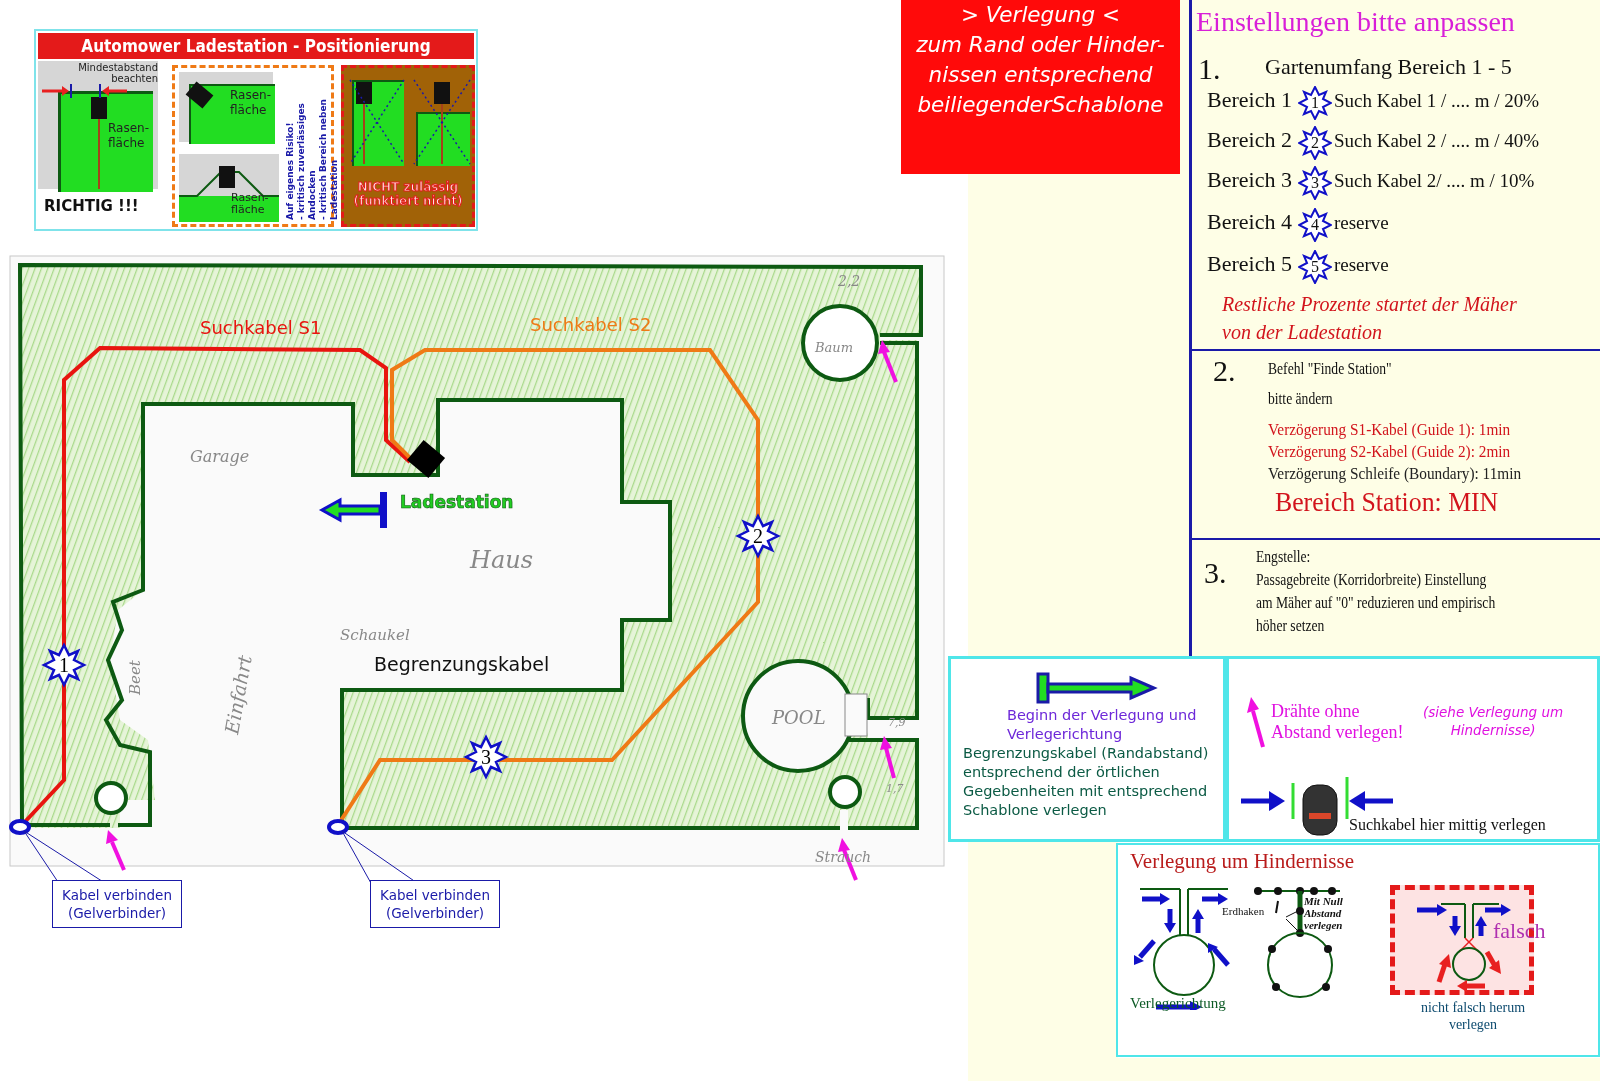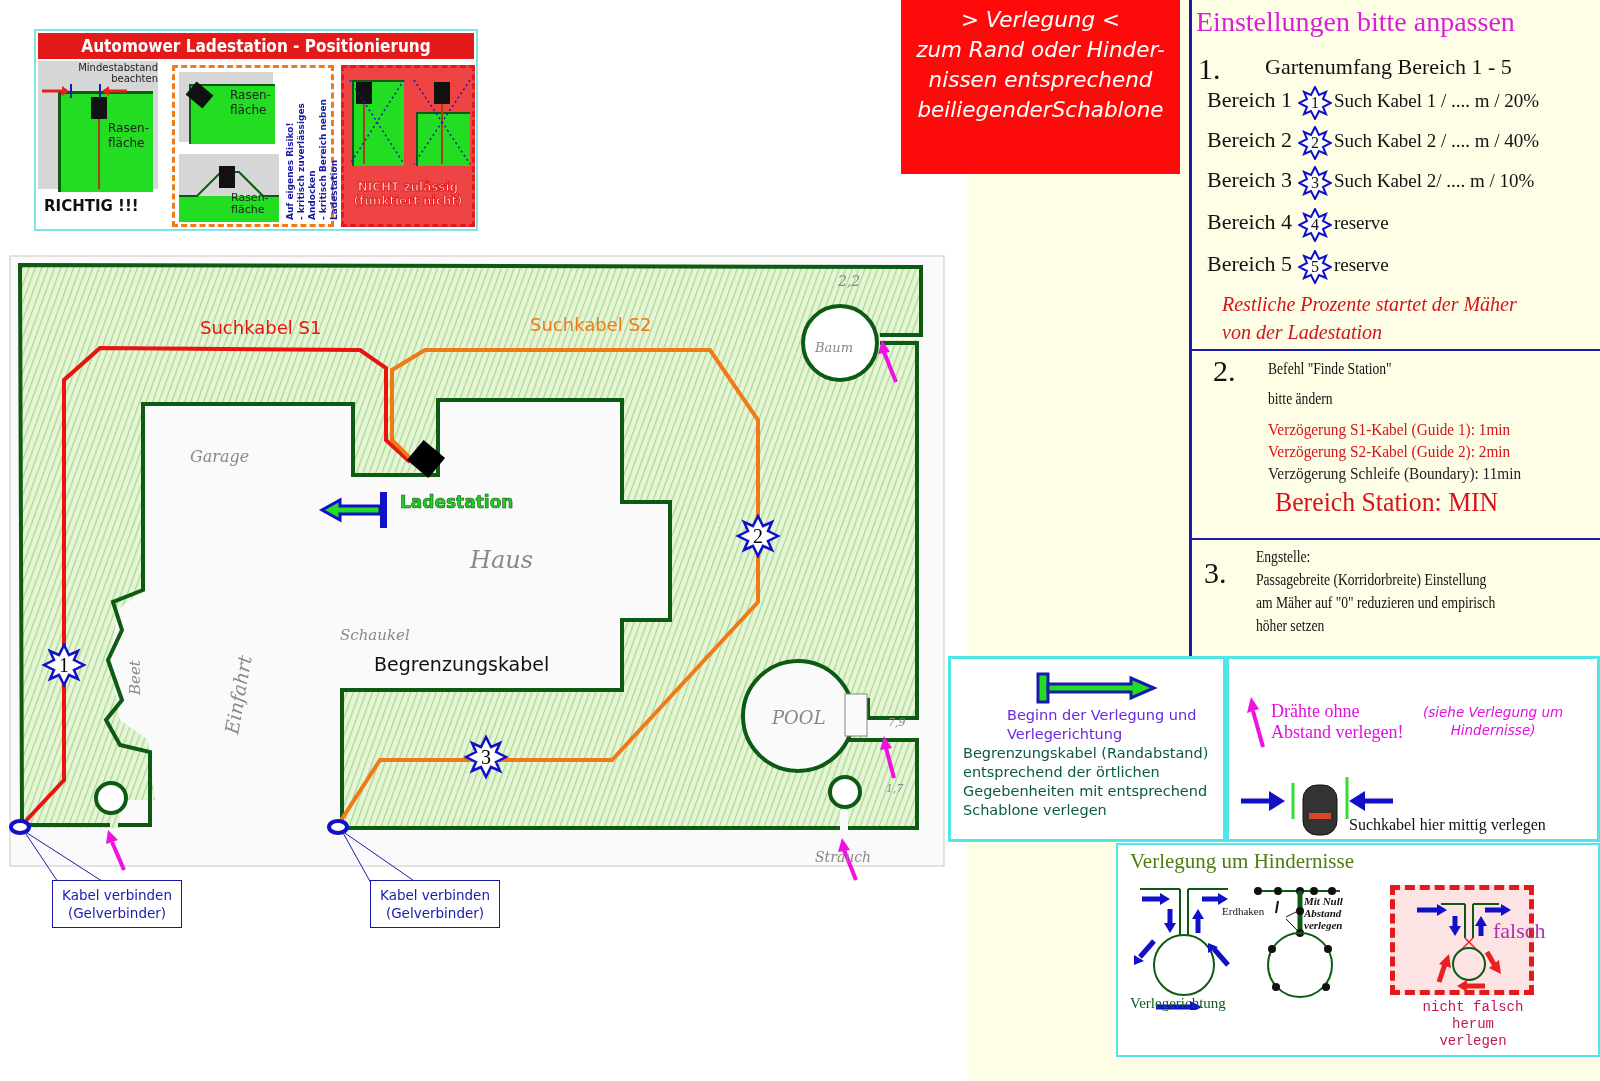--- a/index.html
+++ b/index.html
@@ -7,21 +7,21 @@
   .abs { position: absolute; }
   .cream { background: #fefee6; }
   .serif { font-family: "Liberation Serif", "DejaVu Serif", serif; }
   .sans { font-family: "DejaVu Sans", sans-serif; }
 
   
   #pos-panel { left: 34px; top: 29px; width: 444px; height: 202px; border: 2px solid #7fe3ea; background: #fff; box-sizing: border-box; }
   #pos-title { left: 2px; top: 2px; width: 436px; height: 26px; background: #e41a1a; color: #fff; font-weight: bold; font-size: 17px; line-height: 26px; text-align: center; font-family: "DejaVu Sans Condensed", "DejaVu Sans", sans-serif; }
 
   
-  #verlegung-box { left: 901px; top: 0; width: 279px; height: 174px; background: #ff0a0a; color: #fff; font-style: italic; font-size: 21.5px; line-height: 30px; text-align: center; padding-top: 5px; box-sizing: border-box; }
+  #verlegung-box { left: 901px; top: 0; width: 279px; height: 174px; background: #ff0a0a; color: #fff; font-style: italic; font-size: 21.5px; line-height: 30px; text-align: center; box-sizing: border-box; }
   #settings-divider-v { left: 1189px; top: 0; width: 3px; height: 660px; background: #1a1aa8; }
   .hline { height: 2px; background: #1a1aa8; }
   .settings-title { color: #d81fd8; font-size: 28px; }
   .row-label { font-size: 22px; color: #111; }
   .row-desc { font-size: 19px; color: #111; }
   .red-italic { color: #d2141c; font-style: italic; font-size: 20px; }
 
   .legend-box { border: 3px solid #4fe6e9; background: #fff; box-sizing: border-box; }
 </style>
 </head>
@@ -72,21 +72,21 @@
       <div>Rasen-</div>
       <div>fläche</div>
     </div>
     <div class="abs sans" style="left:110px;top:152px;width:150px;transform:rotate(-90deg);transform-origin:0 0;font-size:9px;line-height:11px;color:#1a1aa8;font-weight:bold;">
       <div>Auf eigenes Risiko!</div>
       <div>- kritisch zuverlässiges Andocken</div>
       <div>- kritisch Bereich neben Ladestation</div>
     </div>
   </div>
 
-  <div class="abs" style="left:305px;top:34px;width:134px;height:162px;border:3px dashed #e41a1a;background:#ef4444;box-sizing:border-box;">
+  <div class="abs" style="left:305px;top:34px;width:134px;height:162px;border:3px dashed #e41a1a;background:#a16207;box-sizing:border-box;">
     <div class="abs" style="left:8px;top:12px;width:50px;height:84px;background:#22dd22;border-left:2px solid #0d5a12;border-top:2px solid #0d5a12;"></div>
     <div class="abs" style="left:12px;top:14px;width:16px;height:22px;background:#111;"></div>
     <div class="abs" style="left:72px;top:44px;width:52px;height:52px;background:#22dd22;border-top:2px solid #0d5a12;border-left:2px solid #0d5a12;"></div>
     <div class="abs" style="left:90px;top:14px;width:16px;height:22px;background:#111;"></div>
     <svg class="abs" style="left:0;top:0;" width="134" height="100">
       <line x1="20" y1="36" x2="20" y2="96" stroke="#a5421a" stroke-width="2"></line>
       <line x1="98" y1="36" x2="98" y2="96" stroke="#a5421a" stroke-width="2"></line>
       <line x1="6" y1="12" x2="60" y2="96" stroke="#1a1aa8" stroke-width="1.5" stroke-dasharray="2,3"></line>
       <line x1="60" y1="12" x2="6" y2="96" stroke="#1a1aa8" stroke-width="1.5" stroke-dasharray="2,3"></line>
       <line x1="70" y1="12" x2="126" y2="96" stroke="#1a1aa8" stroke-width="1.5" stroke-dasharray="2,3"></line>
@@ -202,21 +202,21 @@
     <rect x="64" y="8" width="34" height="50" rx="14" fill="#333" stroke="#111" stroke-width="1"></rect>
     <rect x="70" y="36" width="22" height="6" fill="#d9462a"></rect>
     <line x1="108" y1="0" x2="108" y2="42" stroke="#33dd33" stroke-width="3"></line>
     <polygon points="126,14 110,24 126,34" fill="#1010c8"></polygon>
     <line x1="122" y1="24" x2="154" y2="24" stroke="#1010c8" stroke-width="5"></line>
   </svg>
   <div class="abs serif" style="left:120px;top:157px;font-size:16px;color:#111;">Suchkabel hier mittig verlegen</div>
 </div>
 
 <div class="abs legend-box" style="left:1116px;top:843px;width:484px;height:214px;border-width:2px;">
-  <div class="abs serif" style="left:12px;top:4px;font-size:21px;color:#4d7c0f;">Verlegung um Hindernisse</div>
+  <div class="abs serif" style="left:12px;top:4px;font-size:21px;color:#b91c1c;">Verlegung um Hindernisse</div>
 
   <svg class="abs" style="left:10px;top:40px;" width="120" height="125">
     <line x1="12" y1="4" x2="52" y2="4" stroke="#0d5a12" stroke-width="2"></line>
     <line x1="52" y1="4" x2="52" y2="50" stroke="#0d5a12" stroke-width="2"></line>
     <line x1="60" y1="4" x2="60" y2="50" stroke="#0d5a12" stroke-width="2"></line>
     <line x1="60" y1="4" x2="100" y2="4" stroke="#0d5a12" stroke-width="2"></line>
     <circle cx="56" cy="80" r="30" fill="none" stroke="#0d5a12" stroke-width="2"></circle>
     <g fill="#1010c8" stroke="#1010c8">
       <line x1="14" y1="14" x2="34" y2="14" stroke-width="5"></line>
         <polygon points="32,8 42,14 32,20" stroke="none"></polygon>
@@ -289,21 +289,21 @@
         <line x1="24" y1="86" x2="30" y2="68" stroke-width="5"></line>
           <polygon points="24,68 34,58 36,72" stroke="none"></polygon>
         <line x1="72" y1="56" x2="80" y2="70" stroke-width="5"></line>
           <polygon points="74,72 86,78 84,64" stroke="none"></polygon>
         <line x1="70" y1="90" x2="50" y2="90" stroke-width="5"></line>
           <polygon points="52,84 42,90 52,96" stroke="none"></polygon>
       </g>
     </svg>
     <div class="abs serif" style="left:98px;top:28px;font-size:22px;color:#b030b0;">falsch</div>
   </div>
-  <div class="abs serif" style="left:290px;top:154px;width:130px;text-align:center;font-size:14px;line-height:17px;color:#be185d;font-family:Liberation Mono, monospace;">
+  <div class="abs serif" style="left:290px;top:154px;width:130px;text-align:center;font-size:14px;line-height:17px;color:#0c4a6e;">
     <div>nicht falsch herum</div>
     <div>verlegen</div>
   </div>
 </div>
 
 <svg class="abs" style="left:0;top:240px;" width="968" height="700">
   <defs>
     <pattern id="hatch" width="6" height="6" patternUnits="userSpaceOnUse" patternTransform="rotate(20)">
       <rect width="6" height="6" fill="#e6f4d8"></rect>
       <line x1="0" y1="0" x2="0" y2="6" stroke="#a8d98a" stroke-width="2.5"></line>

